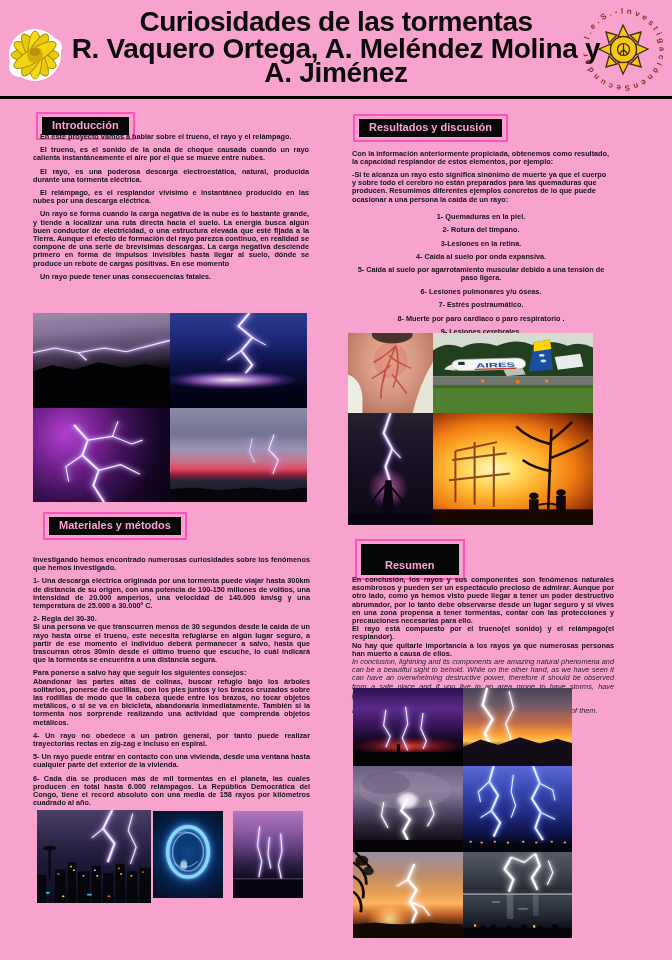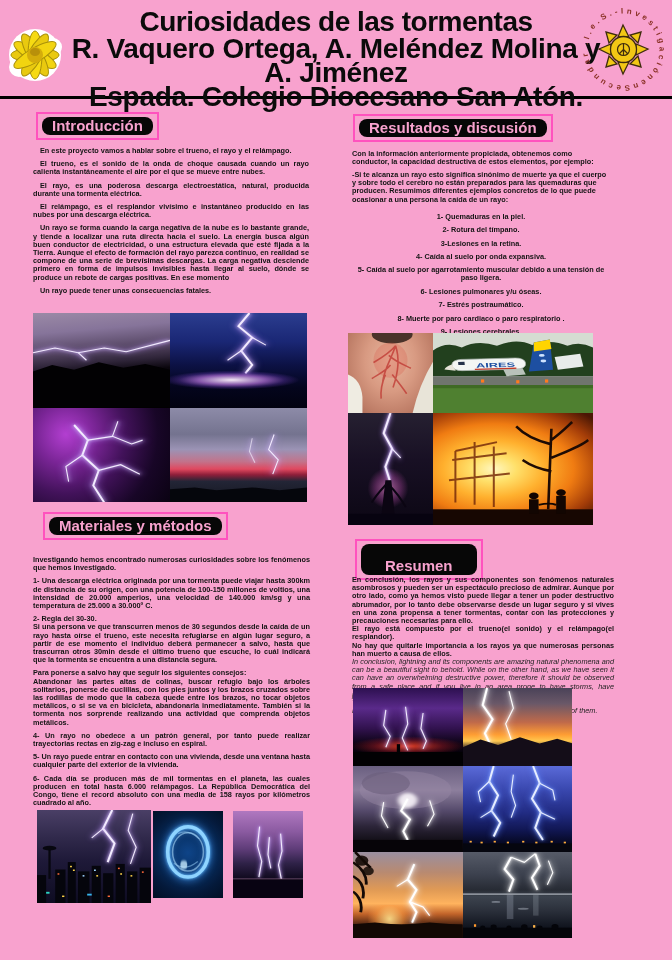--- a/index.html
+++ b/index.html
@@ -8,21 +8,21 @@
   
   .hdr{position:absolute;top:0;left:0;width:672px;height:96px;border-bottom:3px solid #000;}
   .titlewrap{position:absolute;top:6px;left:66px;width:540px;text-align:center;color:#0b0b0b;font-weight:bold;}
   .t-main{font-size:28px;line-height:31px;letter-spacing:-0.5px;}
   .t-auth{font-size:28px;line-height:24px;letter-spacing:-0.3px;}
   .logo-flower{position:absolute;left:5px;top:23px;width:60px;height:64px;}
   .logo-sun{position:absolute;right:2px;top:3px;width:93px;height:93px;}
   
   .sec{position:absolute;border:2px solid #FF52BE;padding:3px 4px;}
   .sec-inner{display:block;background:#070707;color:#F8A2CE;font-weight:bold;
-             font-size:15px;line-height:13px;padding:2px 10px 3px;white-space:nowrap;border-radius:8px;}
+             font-size:11px;line-height:13px;padding:2px 10px 3px;white-space:nowrap;}
   .sec-inner.ctr{padding:15px 24px 3px;text-align:center;}
   
   .txt{position:absolute;font-size:7.3px;line-height:8.2px;font-weight:bold;color:#141414;
        text-align:justify;}
   .txt p{margin:0 0 5px;white-space:pre-line;}
   .txt p.ind{text-indent:7px;}
   .txt p.tight{margin:0 0 4.5px;}
   .txt p.nogap{margin:0;}
   .txt p.en{font-style:italic;font-weight:normal;color:#222;}
   .list p{margin:0 0 5.2px;text-align:center;}
@@ -87,21 +87,20 @@
           <ellipse cx="30" cy="32" rx="24" ry="7" fill="#e9c90f" stroke="#a8900a" stroke-width="1" transform="rotate(120 30 32)"></ellipse>
           <ellipse cx="30" cy="32" rx="24" ry="7" fill="#f2d410" stroke="#a8900a" stroke-width="1" transform="rotate(150 30 32)"></ellipse>
         </g>
         <circle cx="30" cy="32" r="8" fill="#d4ac0b"></circle>
         <ellipse cx="30" cy="29" rx="5" ry="4" fill="#b8900a"></ellipse>
       </svg>
     </div>
     <div class="titlewrap">
       <div class="t-main">Curiosidades de las tormentas</div>
       <div class="t-auth">R. Vaquero Ortega, A. Meléndez Molina y A. Jiménez</div>
-      <div class="t-auth">Espada. Colegio Diocesano San Atón.</div>
     </div>
     <div class="logo-sun">
       <svg viewBox="0 0 93 93">
         <defs>
           <path id="circ" d="M46.5,46.5 m-36,0 a36,36 0 1,1 72,0 a36,36 0 1,1 -72,0"></path>
         </defs>
         <g stroke="#3f2c0d" stroke-width="1.3" fill="#f2c715">
           <path d="M46,22 L41,34 L52,34 Z"></path>
             <path d="M46,71 L41,59 L52,59 Z"></path>
           <path d="M22,46 L34,41 L34,52 Z"></path>
@@ -120,21 +119,21 @@
           <textPath href="#circ" startOffset="2%">. I . e . S . - I n v e s t i g a c i ó n  e n  S e c u n d a r i a</textPath>
         </text>
       </svg>
     </div>
   </div>
 
   <div class="sec" style="left:36px;top:112px;">
     <span class="sec-inner">Introducción</span>
   </div>
 
-  <div class="txt" style="left:33px;top:147px;width:276px;">
+  <div class="txt" style="left:33px;top:133px;width:276px;">
     <p class="ind">En este proyecto vamos a hablar sobre el trueno, el rayo y el relámpago.</p>
     <p class="ind">El trueno, es el sonido de la onda de choque causada cuando un rayo calienta instantáneamente el aire por el que se mueve entre nubes.</p>
     <p class="ind">El rayo, es una poderosa descarga electroestática, natural, producida durante una tormenta eléctrica.</p>
     <p class="ind">El relámpago, es el resplandor vivísimo e instantáneo producido en las nubes por una descarga eléctrica.</p>
     <p class="ind">Un rayo se forma cuando la carga negativa de la nube es lo bastante grande, y tiende a localizar una ruta directa hacia el suelo. La energía busca algún buen conductor de electricidad, o una estructura elevada que esté fijada a la Tierra. Aunque el efecto de formación del rayo parezca continuo, en realidad se compone de una serie de brevísimas descargas. La carga negativa desciende primero en forma de impulsos invisibles hasta llegar al suelo, dónde se produce un rebote de cargas positivas. En ese momento</p>
     <p class="ind">Un rayo puede tener unas consecuencias fatales.</p>
   </div>
 
   <div class="grid-l">
     <div class="ph p-storm">
@@ -238,21 +237,21 @@
       <rect x="0" y="78" width="100" height="22" fill="#080312"></rect>
       <path d="M0,78 L100,78" stroke="rgba(255,190,235,.35)" stroke-width="1" vector-effect="non-scaling-stroke"></path>
     </svg>
   </div>
 
   <div class="sec" style="left:353px;top:114px;">
     <span class="sec-inner">Resultados y discusión</span>
   </div>
 
   <div class="txt" style="left:352px;top:150px;width:258px;text-align:left;">
-    <p class="tight">Con la información anteriormente propiciada, obtenemos como conductor, la capacidad destructiva de estos elementos, por ejemplo:</p>
+    <p class="tight">Con la información anteriormente propiciada, obtenemos como resultado, la capacidad resplandor de estos elementos, por ejemplo:</p>
     <p style="margin-bottom:9px;">-Si te alcanza un rayo esto significa sinónimo de muerte ya que el cuerpo y sobre todo el cerebro no están preparados para las quemaduras que producen. Resumimos diferentes ejemplos concretos de lo que puede ocasionar a una persona la caída de un rayo:</p>
     <div class="list">
       <p>1- Quemaduras en la piel.</p>
       <p>2- Rotura del tímpano.</p>
       <p>3-Lesiones en la retina.</p>
       <p>4- Caída al suelo por onda expansiva.</p>
       <p>5- Caída al suelo por agarrotamiento muscular debido a una tensión de paso ligera.</p>
       <p>6- Lesiones pulmonares y/u óseas.</p>
       <p>7- Estrés postraumático.</p>
       <p>8- Muerte por paro cardiaco o paro respiratorio .</p>

